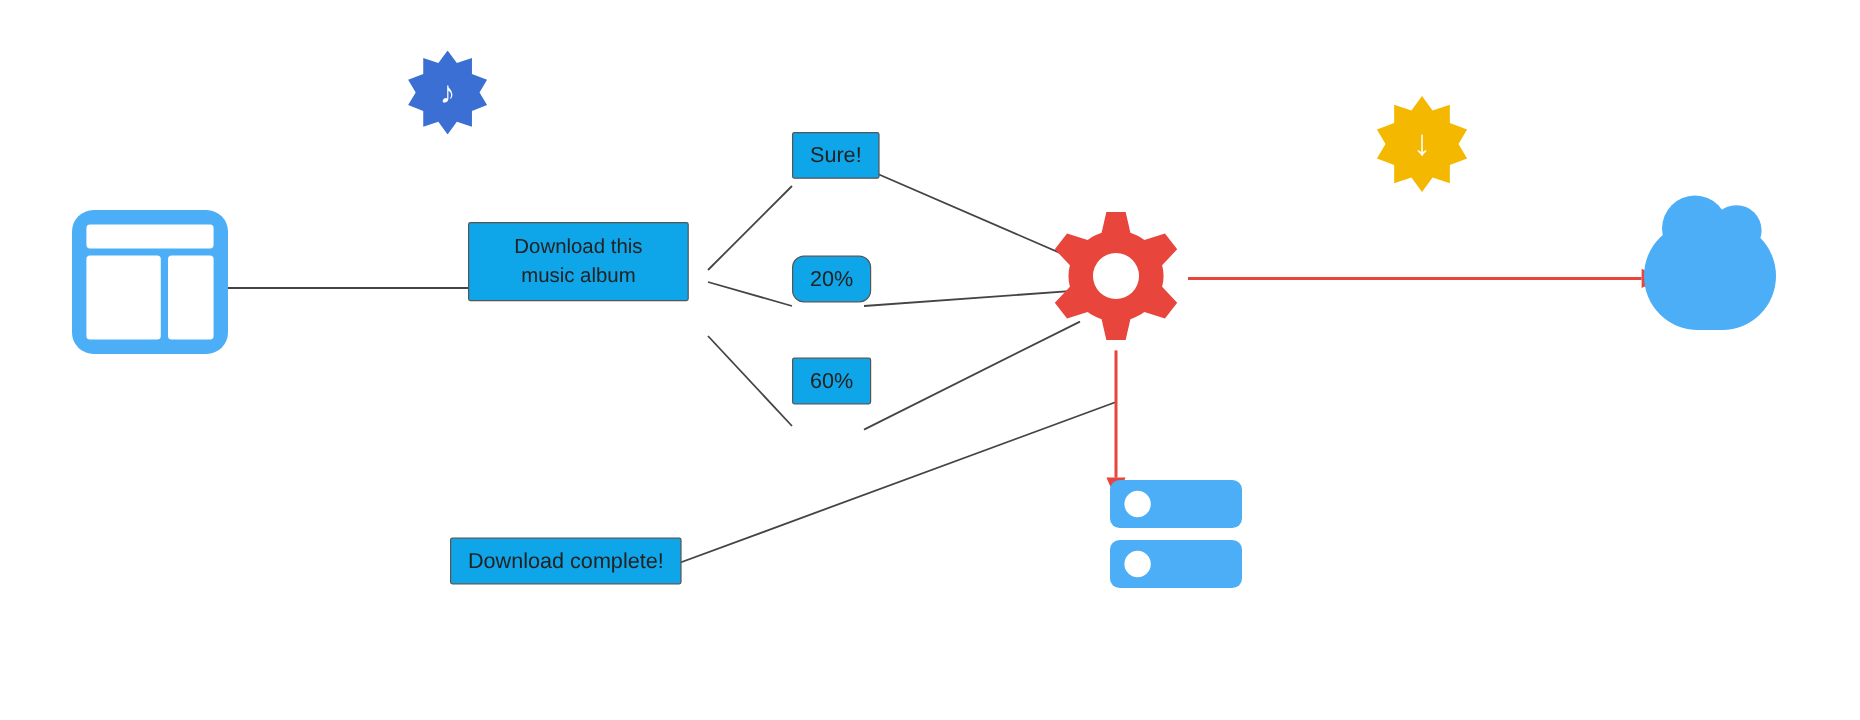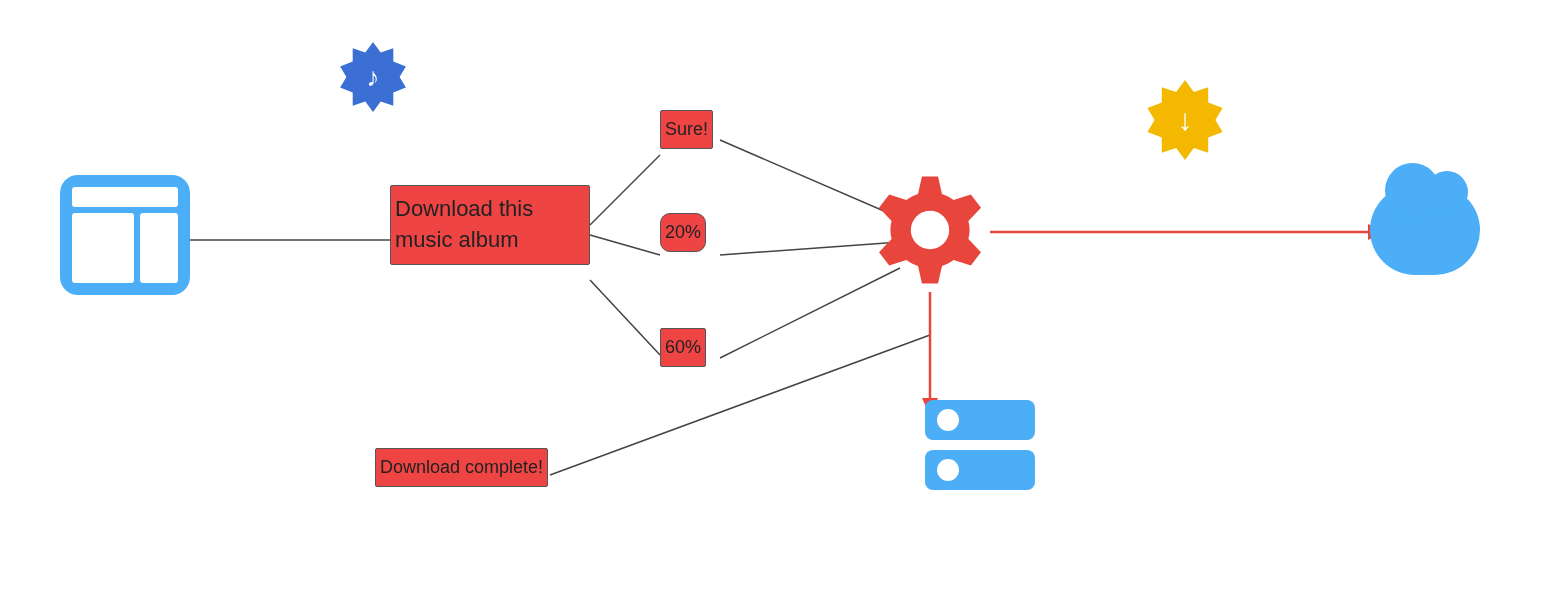--- a/index.html
+++ b/index.html
@@ -78,51 +78,52 @@
       display: flex;
       align-items: center;
       justify-content: center;
       font-size: 26px;
       color: white;
     }
 
     
     .message-box {
       position: absolute;
-      background: #ef4444;
+      background: #0ea5e9;
       border: 1.5px solid #555;
-      padding: 8px 4px;
+      padding: 8px 14px;
       font-size: 18px;
       font-weight: 500;
       color: #222;
       border-radius: 2px;
     }
 
     .msg-download-album {
       left: 390px;
       top: 185px;
-      width: 200px;
-      font-size: 22px;
+      width: 184px;
+      font-size: 17px;
       line-height: 1.4;
+      text-align: center;
     }
 
     .msg-sure {
       left: 660px;
       top: 110px;
     }
 
     .msg-20 {
       left: 660px;
       top: 213px;
       border-radius: 10px;
     }
 
     .msg-60 {
       left: 660px;
-      top: 328px;
+      top: 298px;
     }
 
     .msg-complete {
       left: 335px;
       top: 448px;
       white-space: nowrap;
       margin-left: 40px;
     }
 
     

